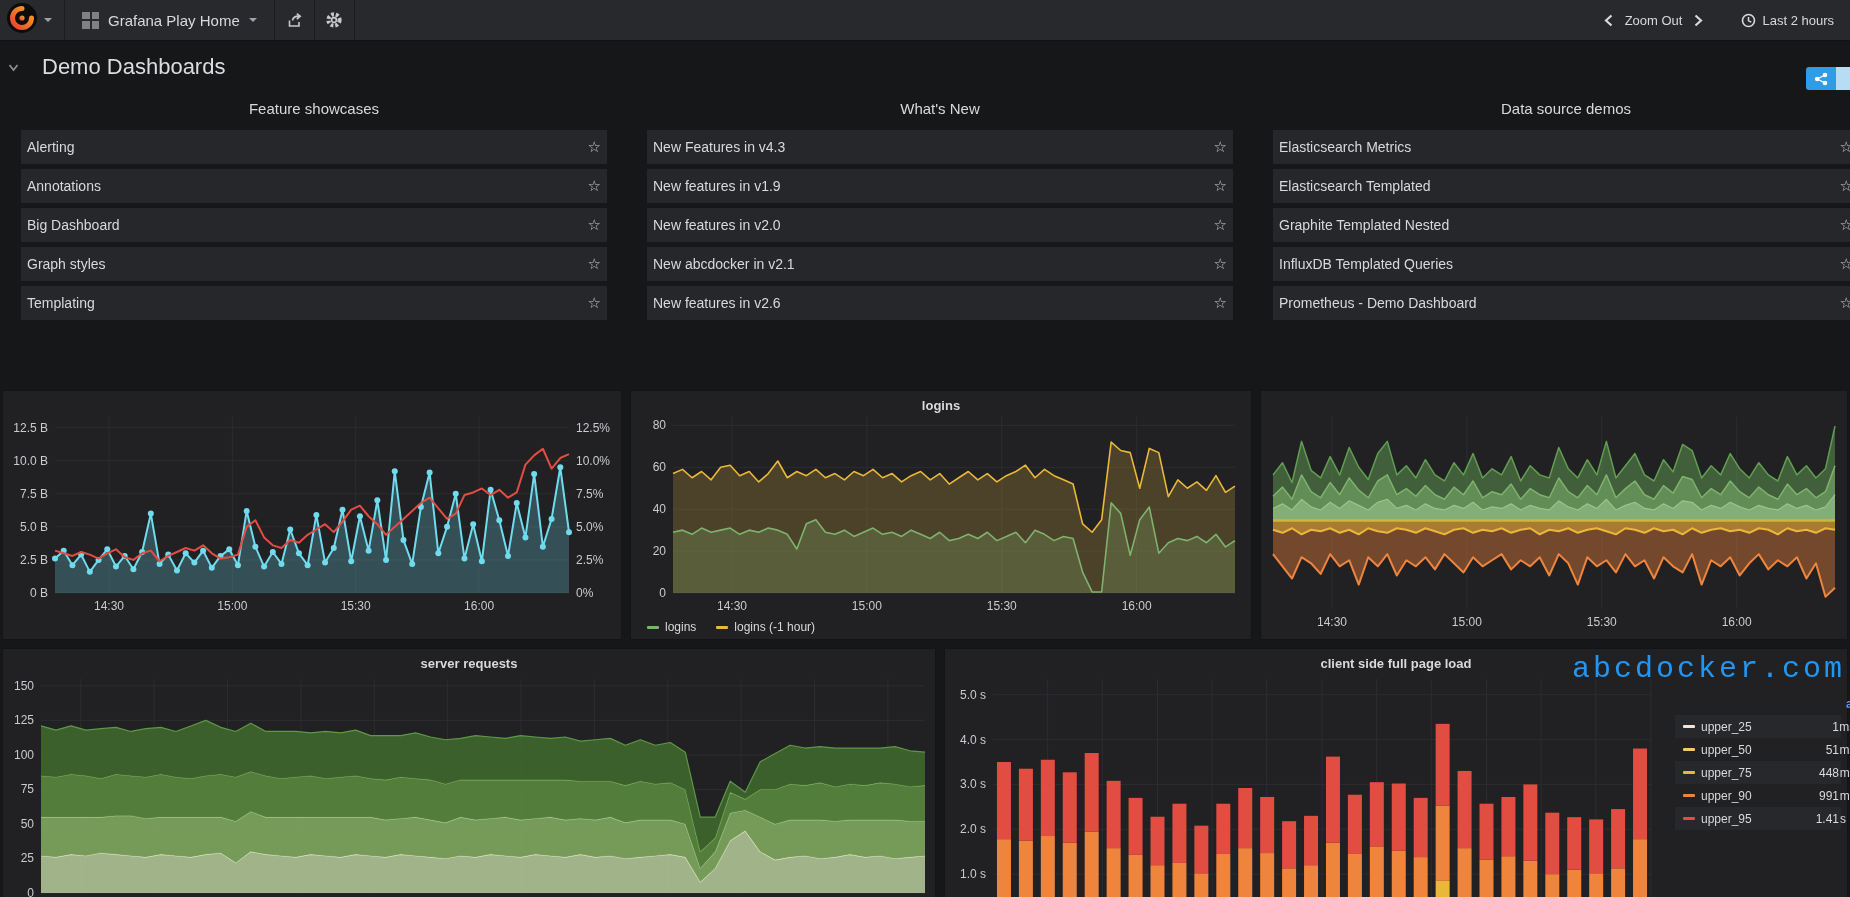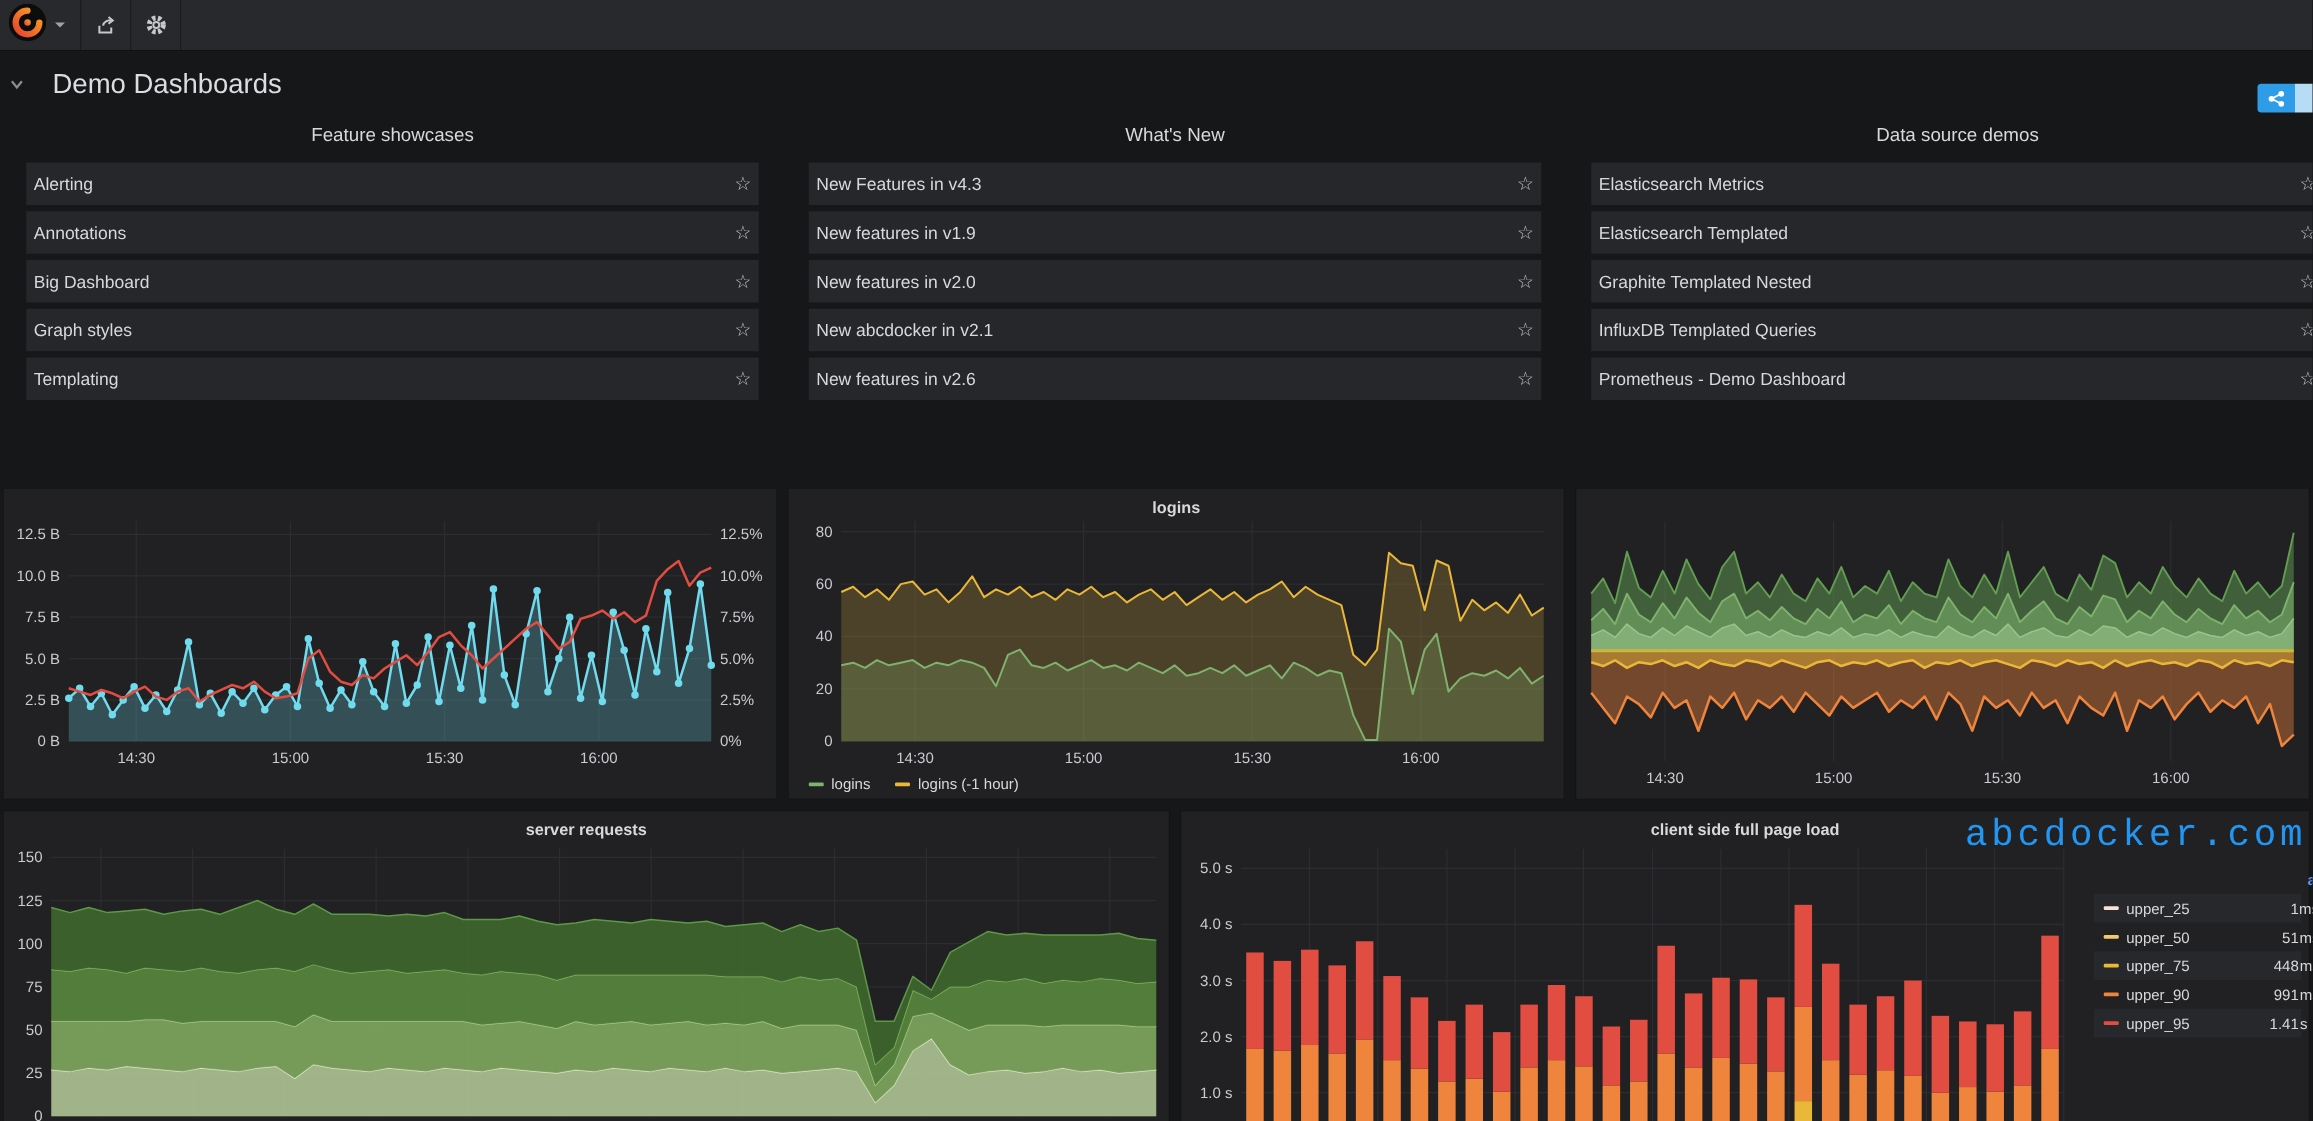--- a/index.html
+++ b/index.html
@@ -71,33 +71,66 @@
                 <stop offset="1" stop-color="#f6a623"></stop>
           </linearGradient>
             </defs>
           <circle cx="15" cy="15" r="15" fill="#0c0c0c"></circle>
           <path d="M15 5.5 a9.5 9.5 0 1 0 9.5 9.5" stroke="url(#lg)" stroke-width="5" fill="none" stroke-linecap="round"></path>
           <circle cx="15" cy="15" r="2.6" fill="url(#lg)"></circle>
         </svg>
       </span>
       <span class="caret"></span>
     </div>
+    <div class="dash-picker">
+      <span class="grid-icon">
+          <i></i>
+          <i></i>
+          <i></i>
+          <i></i>
+        </span>
+      <span>Grafana Play Home</span>
+      <span class="caret"></span>
+    </div>
     <div class="nav-icon">
       <svg width="17" height="17" viewBox="0 0 17 17">
         <path d="M3.5 8.5 v5.5 h9.5 v-4" stroke="#c7c8ca" stroke-width="1.6" fill="none"></path>
         <path d="M6.5 8.5 C7 5.5 10 4 13.5 4.2" stroke="#c7c8ca" stroke-width="1.6" fill="none"></path>
         <path d="M10.8 1.6 L14.2 4.3 L10.8 7" stroke="#c7c8ca" stroke-width="1.6" fill="none"></path>
       </svg>
     </div>
     <div class="nav-icon">
       <svg width="18" height="18" viewBox="0 0 16 16">
         <circle cx="8" cy="8" r="5" fill="none" stroke="#c7c8ca" stroke-width="3.6" stroke-dasharray="2.4 1.7"></circle>
         <circle cx="8" cy="8" r="2.1" fill="#28292c" stroke="#c7c8ca" stroke-width="1.4"></circle>
       </svg>
     </div>
+  </div>
+  <div class="nav-right">
+    <span class="nav-btn">
+      <svg width="9" height="13" viewBox="0 0 9 13">
+        <polyline points="7.5,1.5 2,6.5 7.5,11.5" stroke="#d8d9da" stroke-width="2.2" fill="none"></polyline>
+      </svg>
+    </span>
+    <span class="nav-btn">
+      <span>Zoom Out</span>
+    </span>
+    <span class="nav-btn">
+      <svg width="9" height="13" viewBox="0 0 9 13">
+        <polyline points="1.5,1.5 7,6.5 1.5,11.5" stroke="#d8d9da" stroke-width="2.2" fill="none"></polyline>
+      </svg>
+    </span>
+    <span class="sep"></span>
+    <span class="nav-btn">
+      <svg width="15" height="15" viewBox="0 0 15 15">
+        <circle cx="7.5" cy="7.5" r="6" fill="none" stroke="#d8d9da" stroke-width="1.6"></circle>
+        <path d="M7.5 4 v3.8 l2.8 1.4" stroke="#d8d9da" stroke-width="1.5" fill="none"></path>
+      </svg>
+      <span>Last 2 hours</span>
+    </span>
   </div>
 </div>
 
 <div class="page-heading">
   <svg width="11" height="9" viewBox="0 0 11 9">
     <polyline points="1.5,2 5.5,7 9.5,2" stroke="#8a8d91" stroke-width="1.8" fill="none"></polyline>
   </svg>
   <span class="txt">Demo Dashboards</span>
 </div>
 

